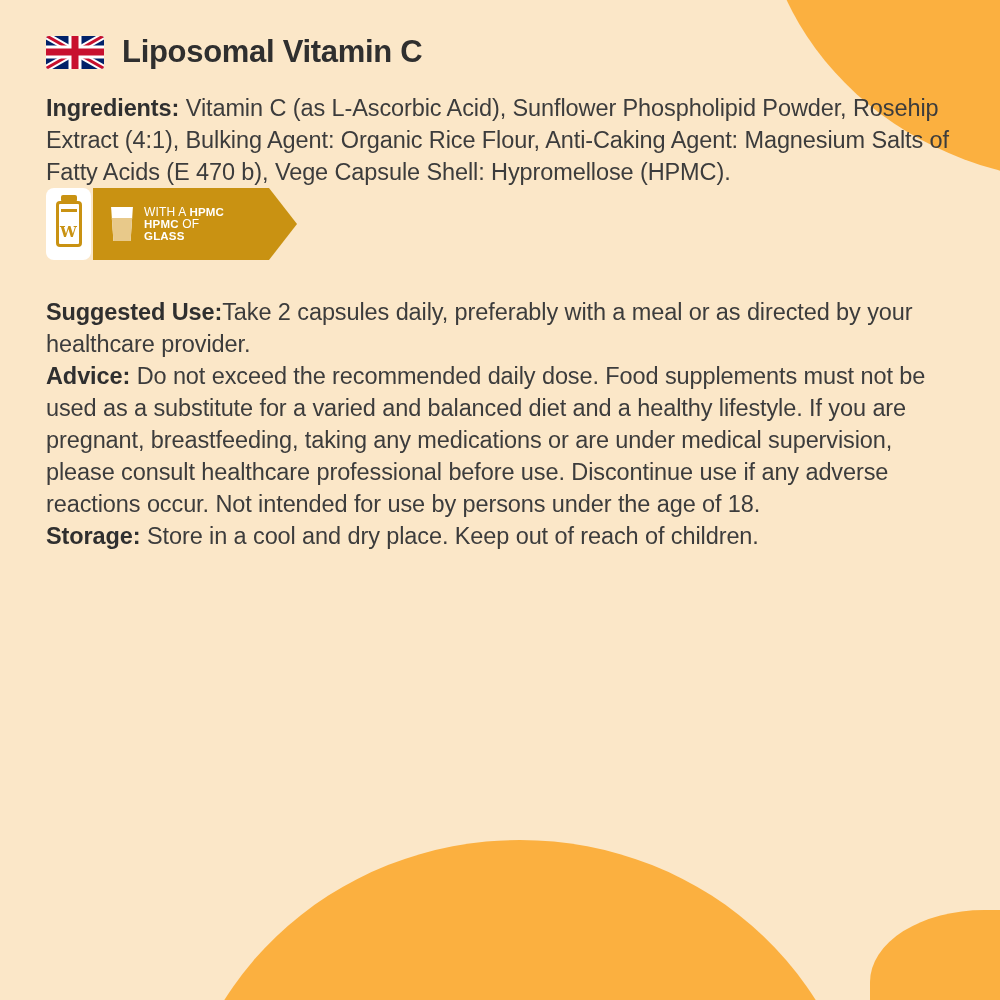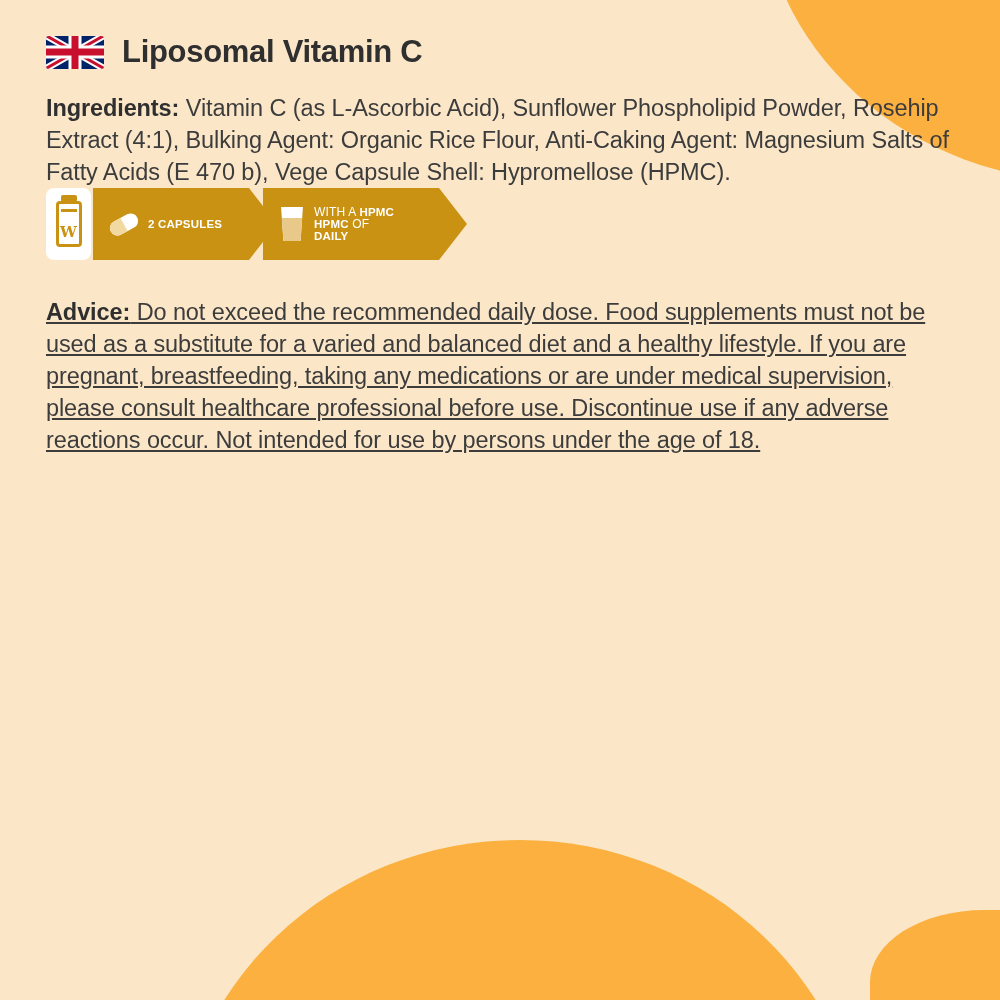--- a/index.html
+++ b/index.html
@@ -132,21 +132,21 @@
     margin: 0 4px 0 0;
     color: #3c3c3c;
     letter-spacing: -0.1px;
   }
   .lbl {
     font-weight: bold;
     color: #2f2f2f;
   }
   .gap-ingredients { margin-bottom: 34px; }
   .gap-use { margin-bottom: 38px; }
-  .gap-advice { margin-bottom: 60px; text-decoration: underline; }
+  .gap-advice { margin-bottom: 60px; }
 
   
   .dosage {
     display: flex;
     align-items: stretch;
     height: 72px;
     margin-bottom: 36px;
     width: 500px;
   }
   .dose-bottle {
@@ -312,36 +312,32 @@
     </div>
 
     <p class="para gap-ingredients"><span class="lbl">Ingredients:</span><span> Vitamin C (as L-Ascorbic Acid), Sunflower Phospholipid Powder, Rosehip Extract (4:1), Bulking Agent: Organic Rice Flour, Anti-Caking Agent: Magnesium Salts of Fatty Acids (E 470 b), Vege Capsule Shell: Hypromellose (HPMC).</span></p>
 
     <div class="dosage">
       <div class="dose-bottle">
         <div class="bottle-ico">
             <span class="bottle-w">W</span>
           </div>
       </div>
-      <div class="chev chev-1">
-        <div class="cap-ico">
-            <span></span>
-          </div>
-        <div class="chev-text">2 CAPSULES</div>
-      </div>
       <div class="chev chev-3">
         <div class="glass-ico">
             <b></b>
           </div>
         <div class="chev-text">
           <div><span class="sm">WITH A </span><span>HPMC</span></div>
           <div><span>HPMC</span><span class="sm"> OF</span></div>
-          <div><span>DAILY</span></div>
+          <div><span>GLASS</span></div>
         </div>
       </div>
     </div>
 
+    <p class="para gap-use"><span class="lbl">Suggested Use:</span><span>Take 2 capsules daily, preferably with a meal or as directed by your healthcare provider.</span></p>
 
     <p class="para gap-advice"><span class="lbl">Advice:</span><span> Do not exceed the recommended daily dose. Food supplements must not be used as a substitute for a varied and balanced diet and a healthy lifestyle. If you are pregnant, breastfeeding, taking any medications or are under medical supervision, please consult healthcare professional before use. Discontinue use if any adverse reactions occur. Not intended for use by persons under the age of 18.</span></p>
 
+    <p class="para"><span class="lbl">Storage:</span><span> Store in a cool and dry place. Keep out of reach of children.</span></p>
 
   </div>
 </div>
 
 </body></html>

